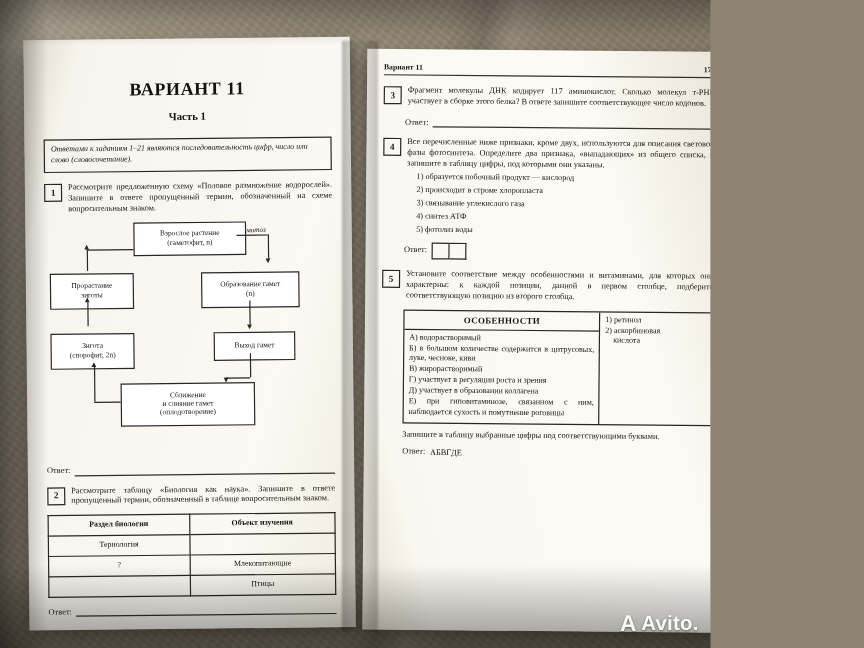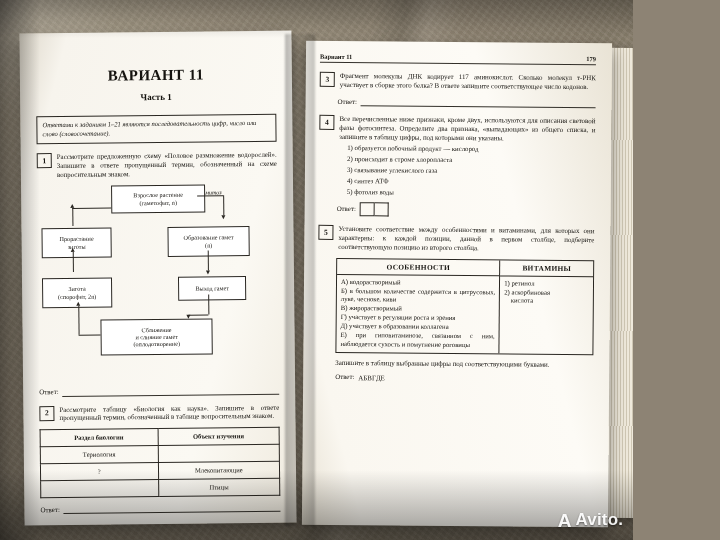--- a/index.html
+++ b/index.html
@@ -1,21 +1,21 @@
 <!DOCTYPE html>
 <html><head>
 <meta charset="utf-8">
 <style>
   html,body{margin:0;padding:0;}
   body{
     width:720px;height:540px;overflow:hidden;
     font-family:"Liberation Serif", serif;
     background:#8d8374;
   }
-  #scene{position:relative;width:592px;height:540px;overflow:hidden;padding-left:41px;}
+  #scene{position:relative;width:592px;height:540px;overflow:hidden;}
 
   
   .bg{
     position:absolute;inset:0;
     background:
       radial-gradient(circle at 12% 8%, #b3a893 0%, #9a8f7c 35%, #7e7463 100%),
       linear-gradient(150deg,#b5ab97 0%,#8e8472 55%,#6e6556 100%);
   }
   .bg-grain{
     position:absolute;inset:0;
@@ -324,21 +324,20 @@
               <div class="col-body">
                 <div>А) водорастворимый</div>
                 <div>Б) в большом количестве содержится в цитрусовых, луке, чесноке, киви</div>
                 <div>В) жирорастворимый</div>
                 <div>Г) участвует в регуляции роста и зрения</div>
                 <div>Д) участвует в образовании коллагена</div>
                 <div>Е) при гиповитаминозе, связанном с ним, наблюдается сухость и помутнение роговицы</div>
               </div>
             </div>
             <div class="col-b">
-              <div class="col-head">ВИТАМИНЫ</div>
               <div class="col-body">
                 <div>1) ретинол</div>
                 <div>2) аскорбиновая</div>
                 <div style="white-space:pre">    кислота</div>
               </div>
             </div>
           </div>
 
           <div class="tail" style="margin-left:18px;">Запишите в таблицу выбранные цифры под соответствующими буквами.</div>
 

